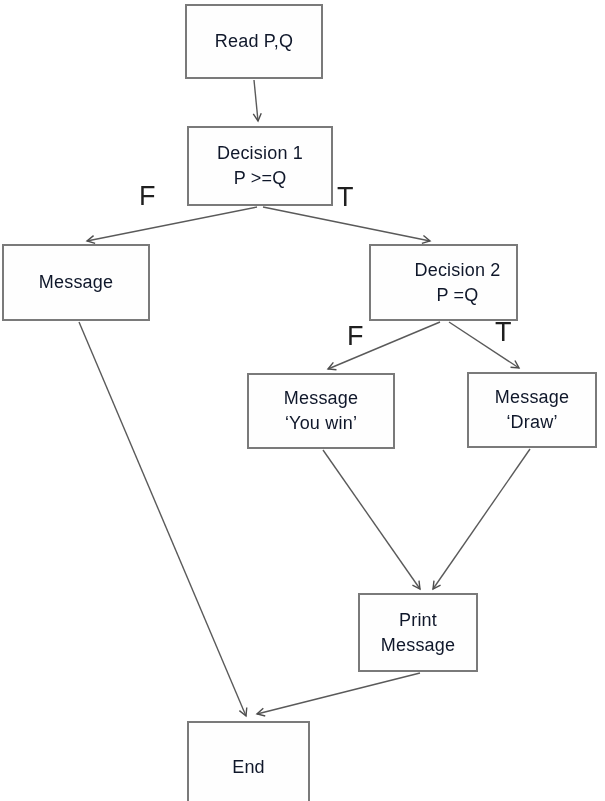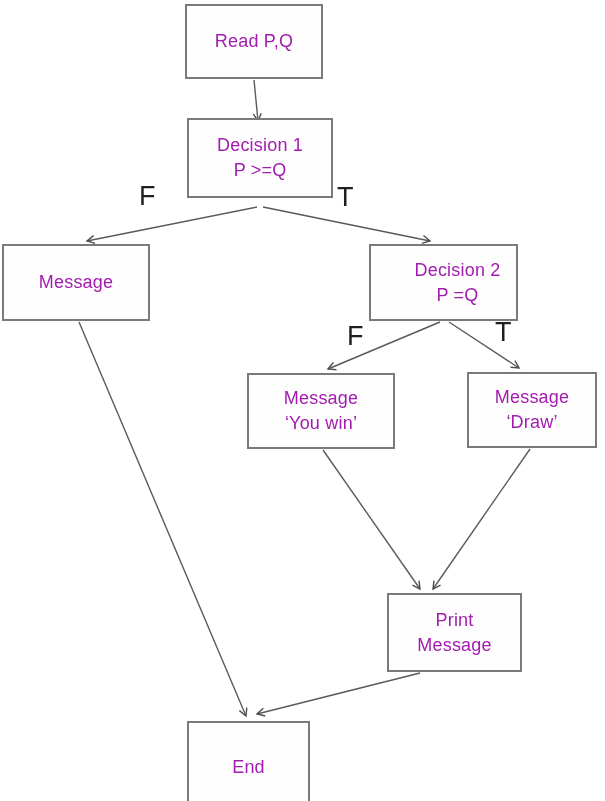--- a/index.html
+++ b/index.html
@@ -19,32 +19,32 @@
   .node {
     position: absolute;
     box-sizing: border-box;
     border: 2px solid #7a7a7a;
     background: #fefefe;
     display: flex;
     flex-direction: column;
     align-items: center;
     justify-content: center;
     text-align: center;
-    color: #a21caf;
+    color: #0f172a;
     font-size: 18px;
     line-height: 25px;
     letter-spacing: 0.2px;
   }
   #n-read  { left: 185px; top: 4px;   width: 138px; height: 75px; }
-  #n-d1    { left: 187px; top: 118px; width: 146px; height: 80px; }
+  #n-d1    { left: 187px; top: 126px; width: 146px; height: 80px; }
   #n-lose  { left: 2px;   top: 244px; width: 148px; height: 77px; }
   #n-d2    { left: 369px; top: 244px; width: 149px; height: 77px; padding-left: 28px; }
   #n-win   { left: 247px; top: 373px; width: 148px; height: 76px; }
   #n-draw  { left: 467px; top: 372px; width: 130px; height: 76px; }
-  #n-print { left: 358px; top: 593px; width: 135px; height: 79px; margin-left: 29px; }
+  #n-print { left: 358px; top: 593px; width: 120px; height: 79px; }
   #n-end   { left: 187px; top: 721px; width: 123px; height: 93px; }
   .branch-label {
     position: absolute;
     color: #1f1f1f;
     font-size: 27px;
     line-height: 27px;
     font-weight: 400;
   }
   #lbl-f1 { left: 139px; top: 183px; }
   #lbl-t1 { left: 337px; top: 184px; }

